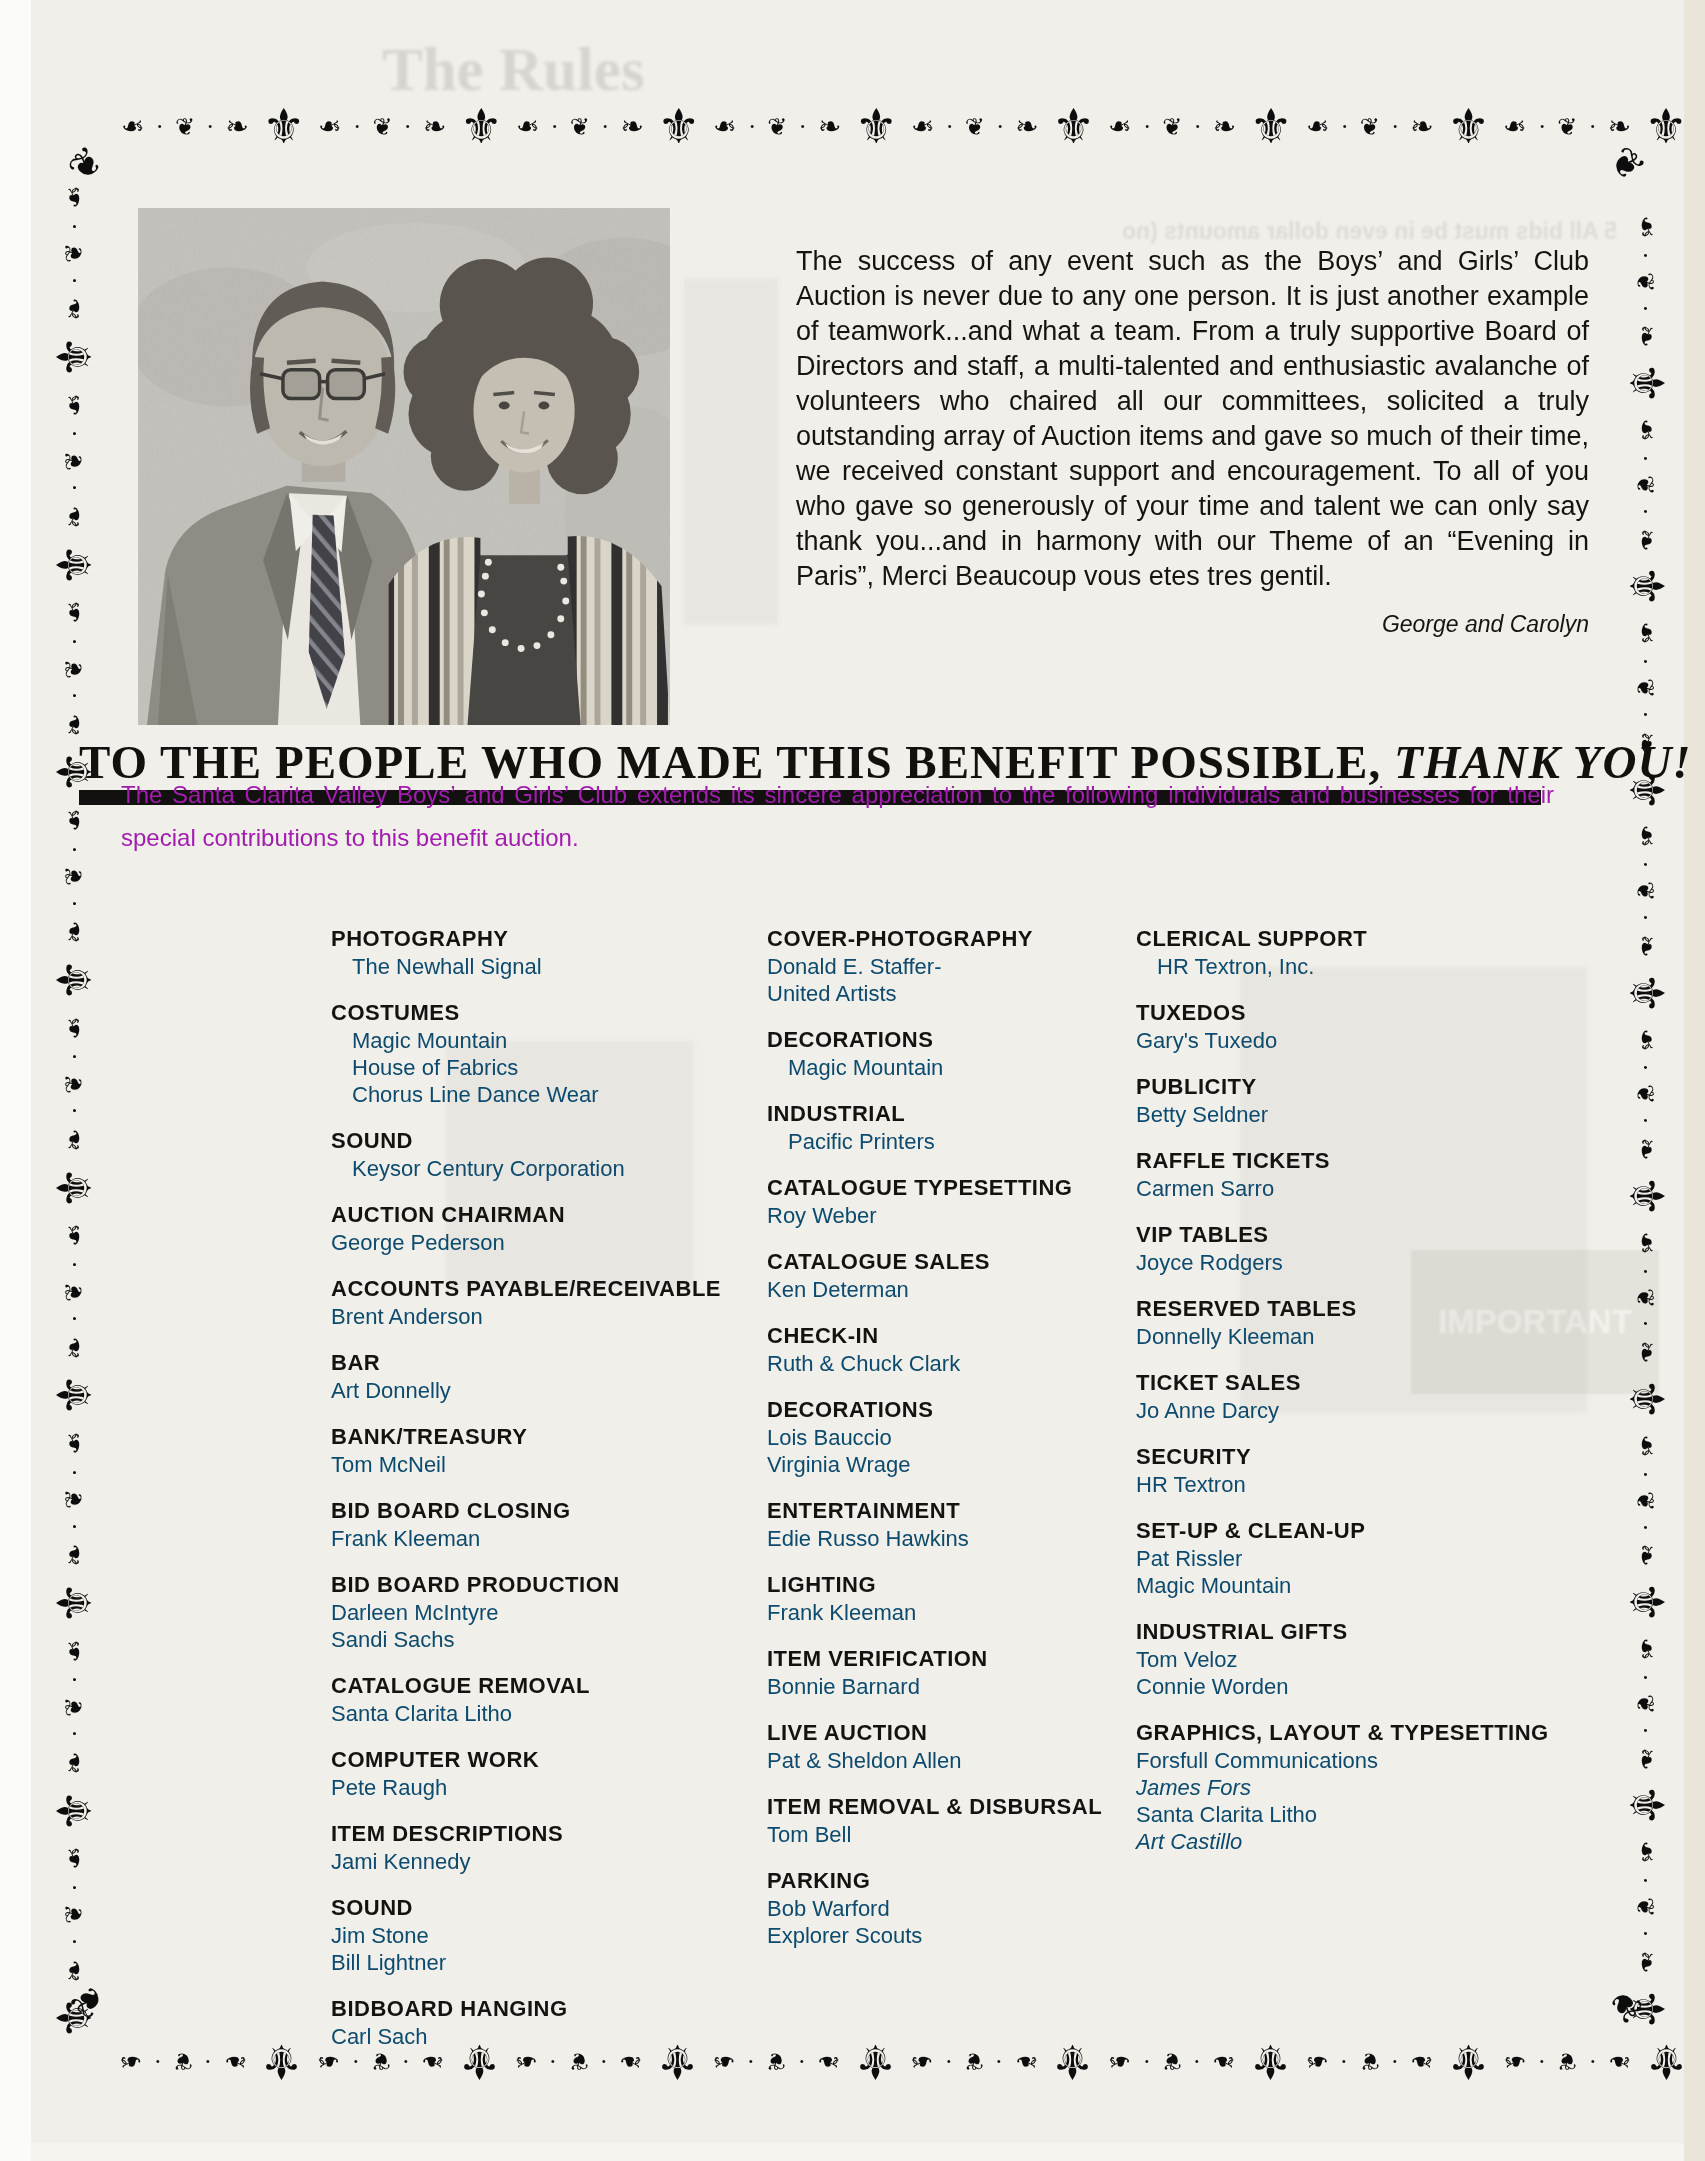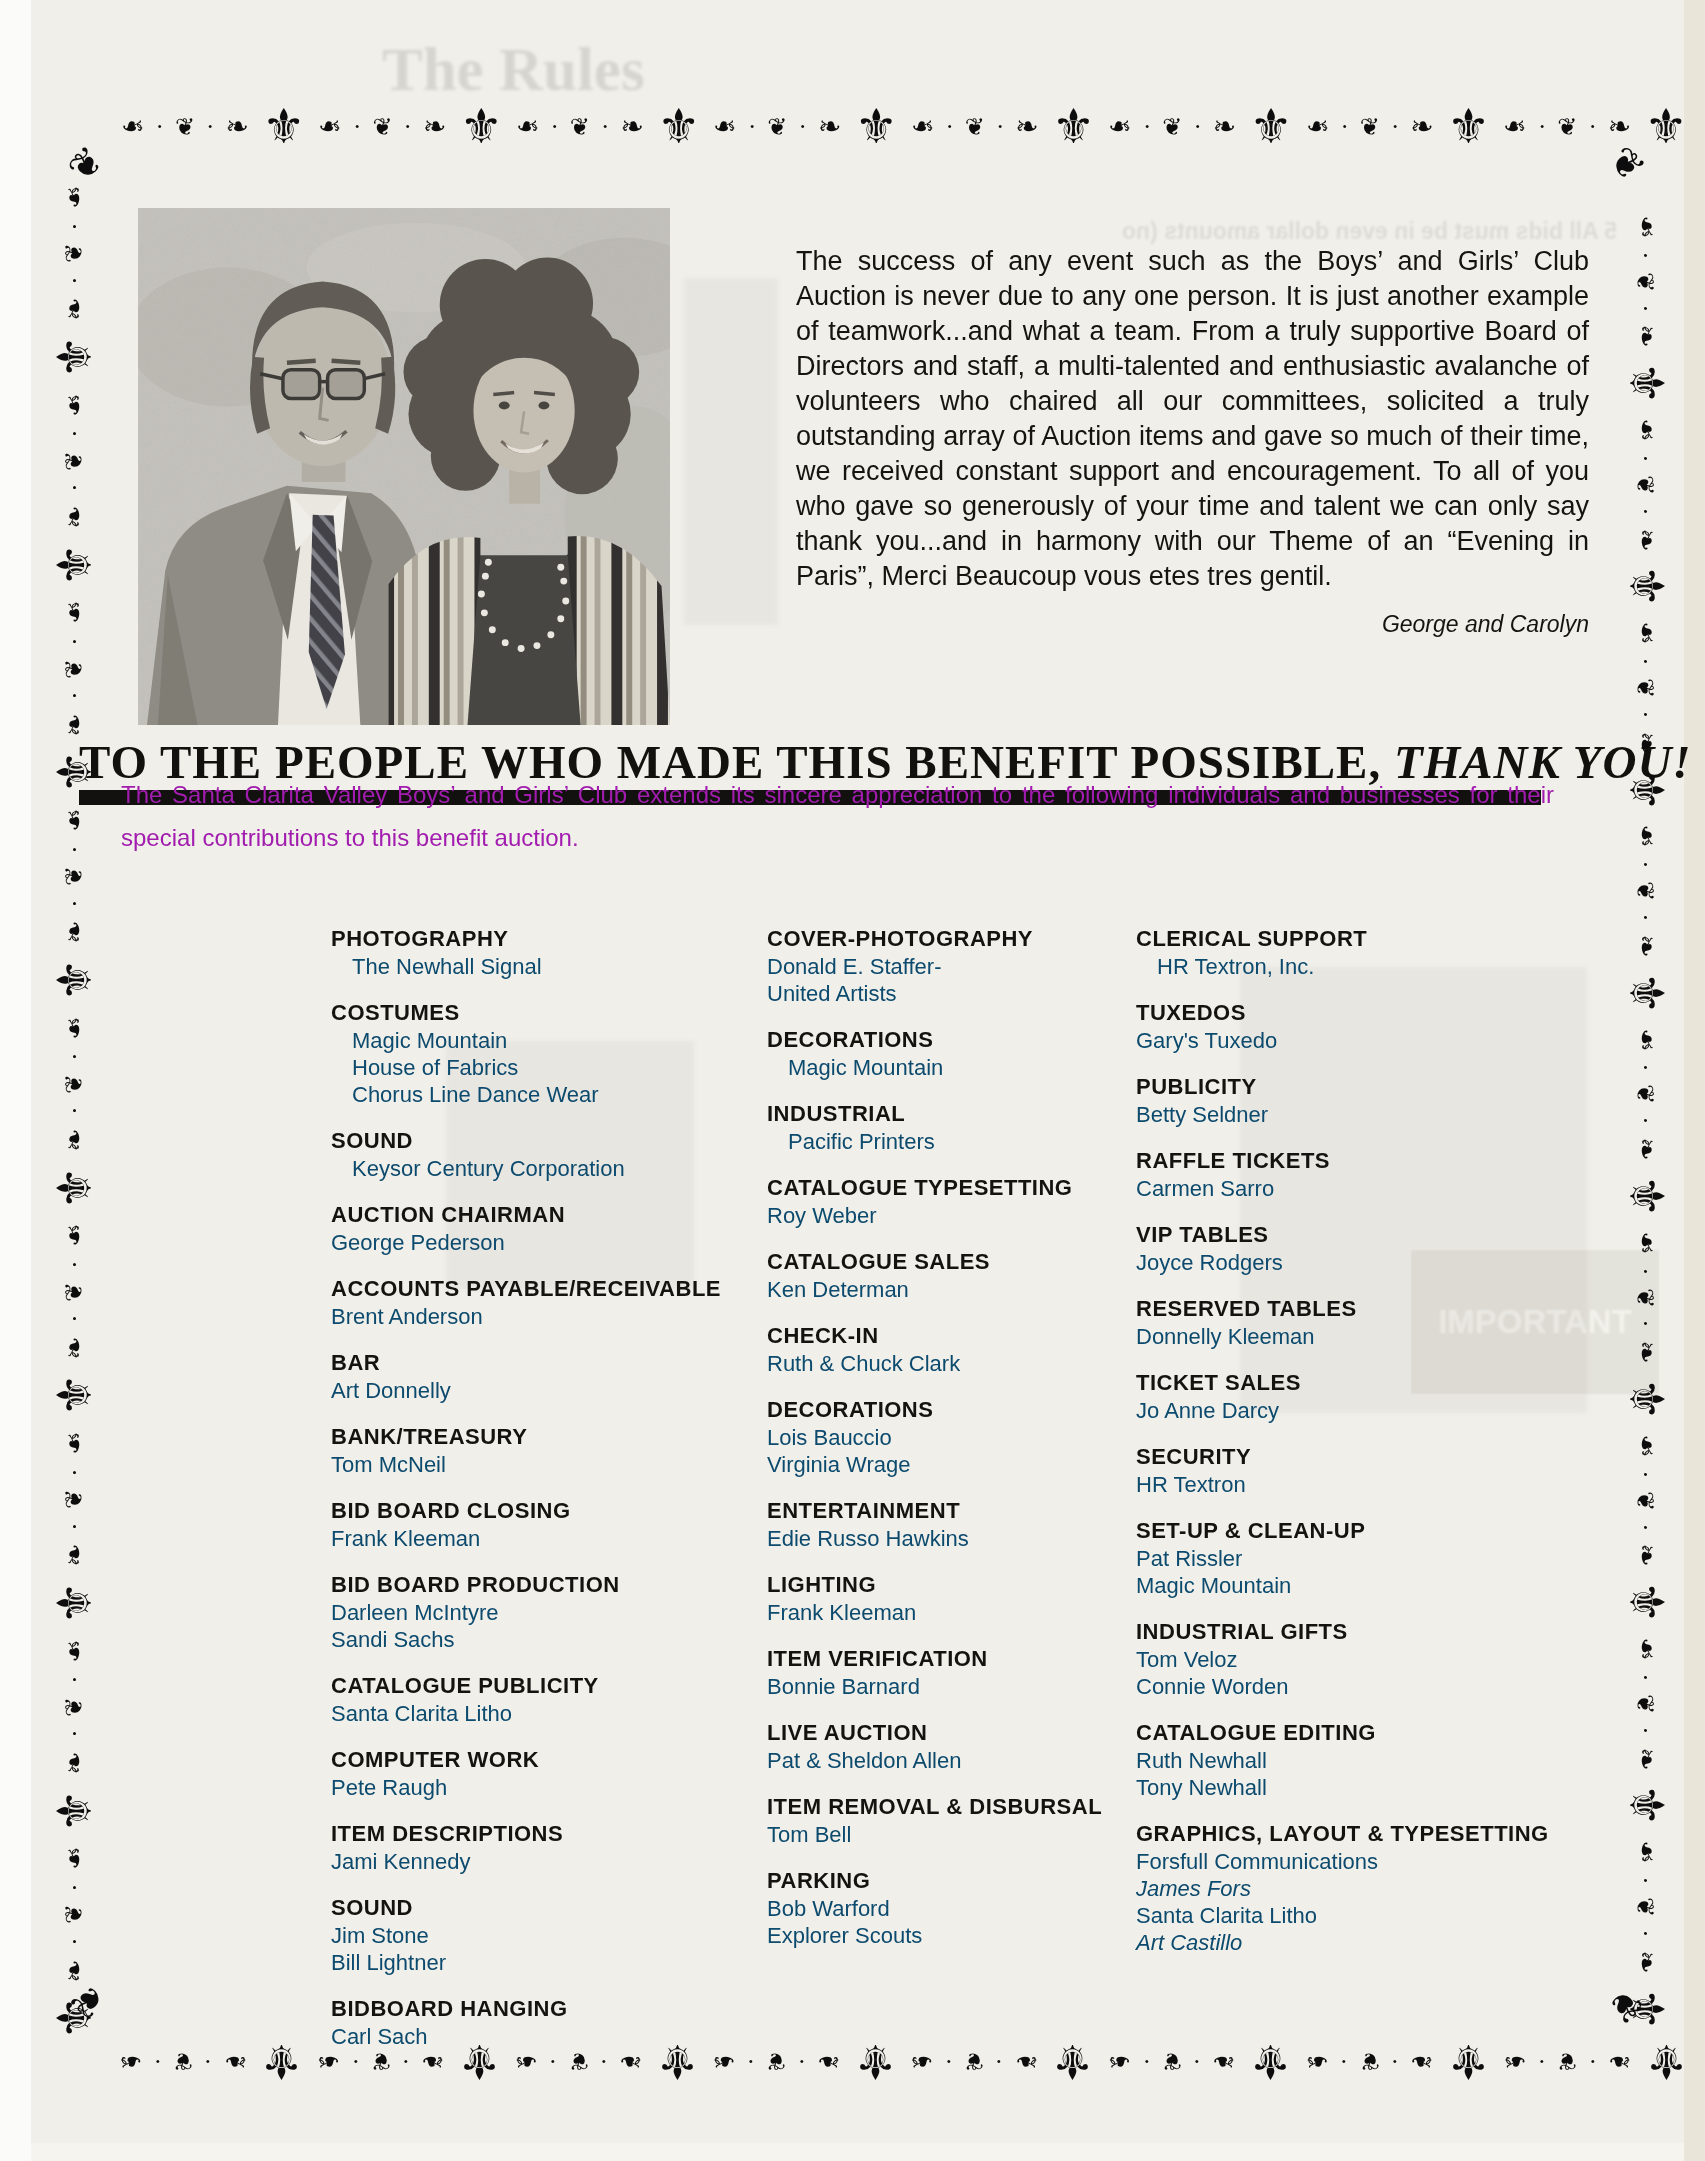--- a/index.html
+++ b/index.html
@@ -448,21 +448,21 @@
     <div class="credit-section">
       <div class="credit-category">BID BOARD CLOSING</div>
       <div class="credit-name">Frank Kleeman</div>
     </div>
     <div class="credit-section">
       <div class="credit-category">BID BOARD PRODUCTION</div>
       <div class="credit-name">Darleen McIntyre</div>
       <div class="credit-name">Sandi Sachs</div>
     </div>
     <div class="credit-section">
-      <div class="credit-category">CATALOGUE PUBLICITY</div>
+      <div class="credit-category">CATALOGUE REMOVAL</div>
       <div class="credit-name">Santa Clarita Litho</div>
     </div>
     <div class="credit-section">
       <div class="credit-category">COMPUTER WORK</div>
       <div class="credit-name">Pete Raugh</div>
     </div>
     <div class="credit-section">
       <div class="credit-category">ITEM DESCRIPTIONS</div>
       <div class="credit-name">Jami Kennedy</div>
     </div>
@@ -568,25 +568,20 @@
     </div>
     <div class="credit-section">
       <div class="credit-category">SET-UP &amp; CLEAN-UP</div>
       <div class="credit-name">Pat Rissler</div>
       <div class="credit-name">Magic Mountain</div>
     </div>
     <div class="credit-section">
       <div class="credit-category">INDUSTRIAL GIFTS</div>
       <div class="credit-name">Tom Veloz</div>
       <div class="credit-name">Connie Worden</div>
-    </div>
-    <div class="credit-section">
-      <div class="credit-category">CATALOGUE EDITING</div>
-      <div class="credit-name">Ruth Newhall</div>
-      <div class="credit-name">Tony Newhall</div>
     </div>
     <div class="credit-section">
       <div class="credit-category">GRAPHICS, LAYOUT &amp; TYPESETTING</div>
       <div class="credit-name">Forsfull Communications</div>
       <div class="credit-name italic">James Fors</div>
       <div class="credit-name">Santa Clarita Litho</div>
       <div class="credit-name italic">Art Castillo</div>
     </div>
   </div>
 

